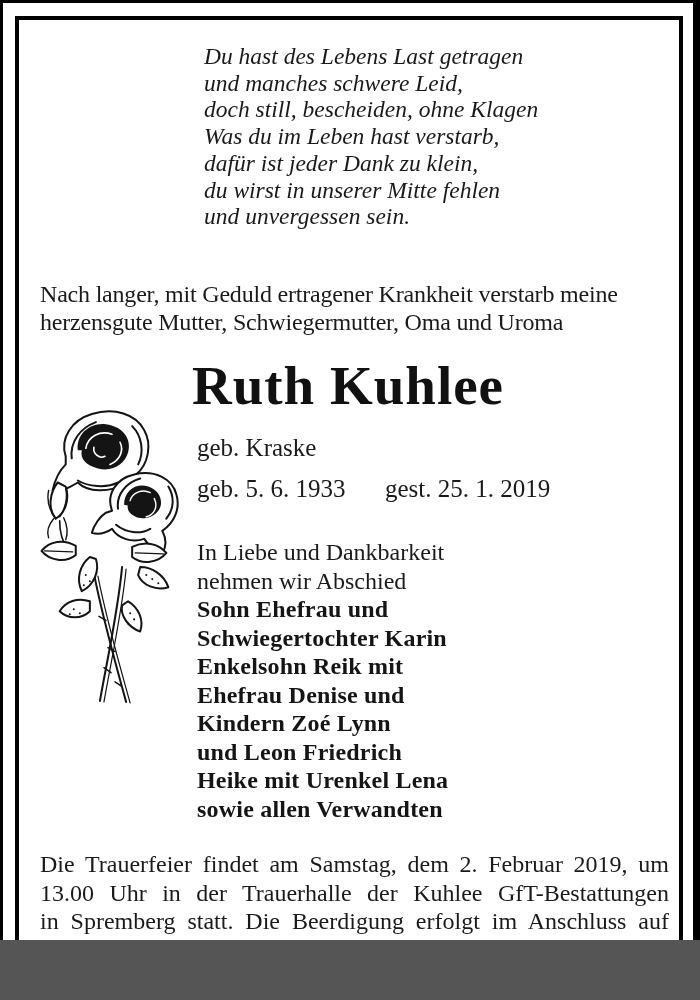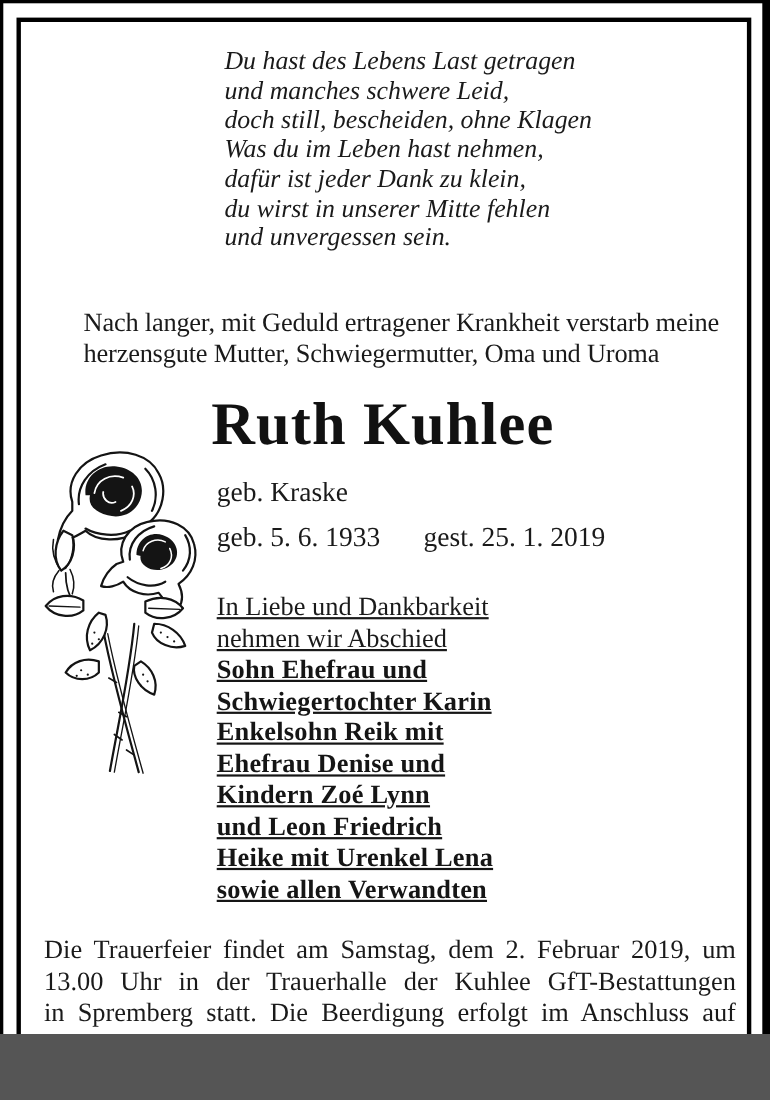--- a/index.html
+++ b/index.html
@@ -22,40 +22,40 @@
   }
   .poem{
     position:absolute;left:204px;top:43px;width:420px;
     font-style:italic;font-size:23.5px;line-height:26.7px;
   }
   .poem div{white-space:nowrap;}
   .intro{
     position:absolute;left:40px;top:281px;width:640px;
     font-size:24px;line-height:27.5px;letter-spacing:-0.2px;
   }
-  .intro div{white-space:nowrap;margin-left:36px;}
+  .intro div{white-space:nowrap;}
   .name{
     position:absolute;left:192px;top:356px;
     font-size:55px;line-height:60px;font-weight:bold;
     letter-spacing:1px;color:#111;white-space:nowrap;
   }
   .maiden{
     position:absolute;left:197px;top:434px;
     font-size:25px;line-height:28px;white-space:nowrap;
   }
   .dates{
     position:absolute;left:197px;top:475px;
     font-size:25px;line-height:28px;white-space:nowrap;
   }
   .dates .birth{display:inline-block;min-width:188px;}
   .family{
     position:absolute;left:197px;top:538px;width:420px;
     font-size:24px;line-height:28.5px;
   }
-  .family div{white-space:nowrap;text-decoration:underline;}
+  .family div{white-space:nowrap;}
   .family .bold{font-weight:bold;letter-spacing:0.2px;color:#151515;}
   .funeral{
     position:absolute;left:40px;top:850px;width:629px;
     font-size:24px;line-height:28.7px;
   }
   .funeral .jline{text-align:justify;text-align-last:justify;}
   .roses{
     position:absolute;left:34px;top:404px;width:154px;height:312px;
   }
 </style>
@@ -63,21 +63,21 @@
 <body>
 
 <div class="page">
   <div class="sheet"></div>
   <div class="frame"></div>
 
   <div class="poem">
     <div>Du hast des Lebens Last getragen</div>
     <div>und manches schwere Leid,</div>
     <div>doch still, bescheiden, ohne Klagen</div>
-    <div>Was du im Leben hast nehmen,</div>
+    <div>Was du im Leben hast verstarb,</div>
     <div>dafür ist jeder Dank zu klein,</div>
     <div>du wirst in unserer Mitte fehlen</div>
     <div>und unvergessen sein.</div>
   </div>
 
   <div class="intro">
     <div>Nach langer, mit Geduld ertragener Krankheit verstarb meine</div>
     <div>herzensgute Mutter, Schwiegermutter, Oma und Uroma</div>
   </div>
 

